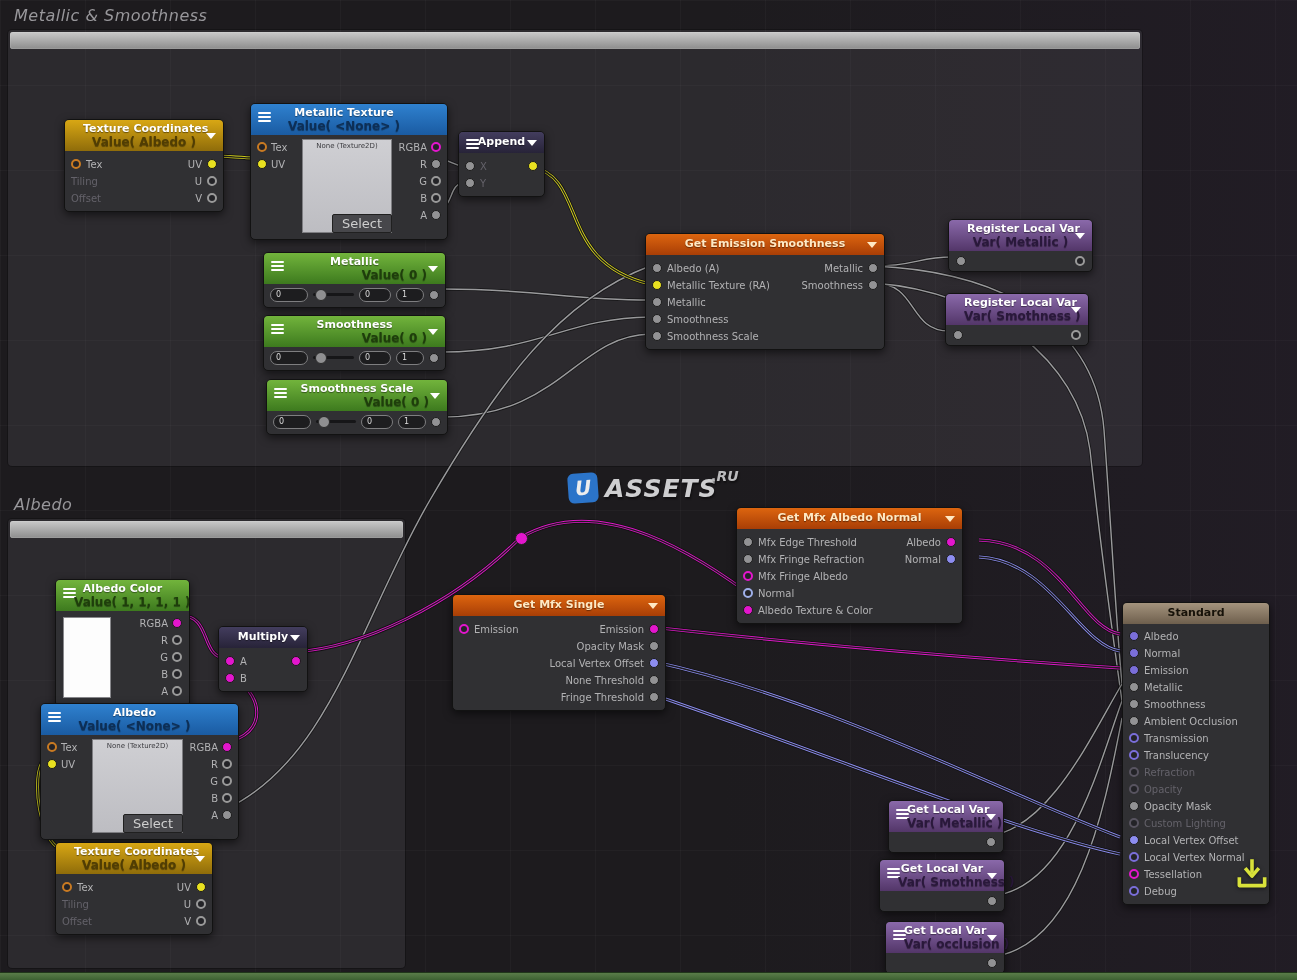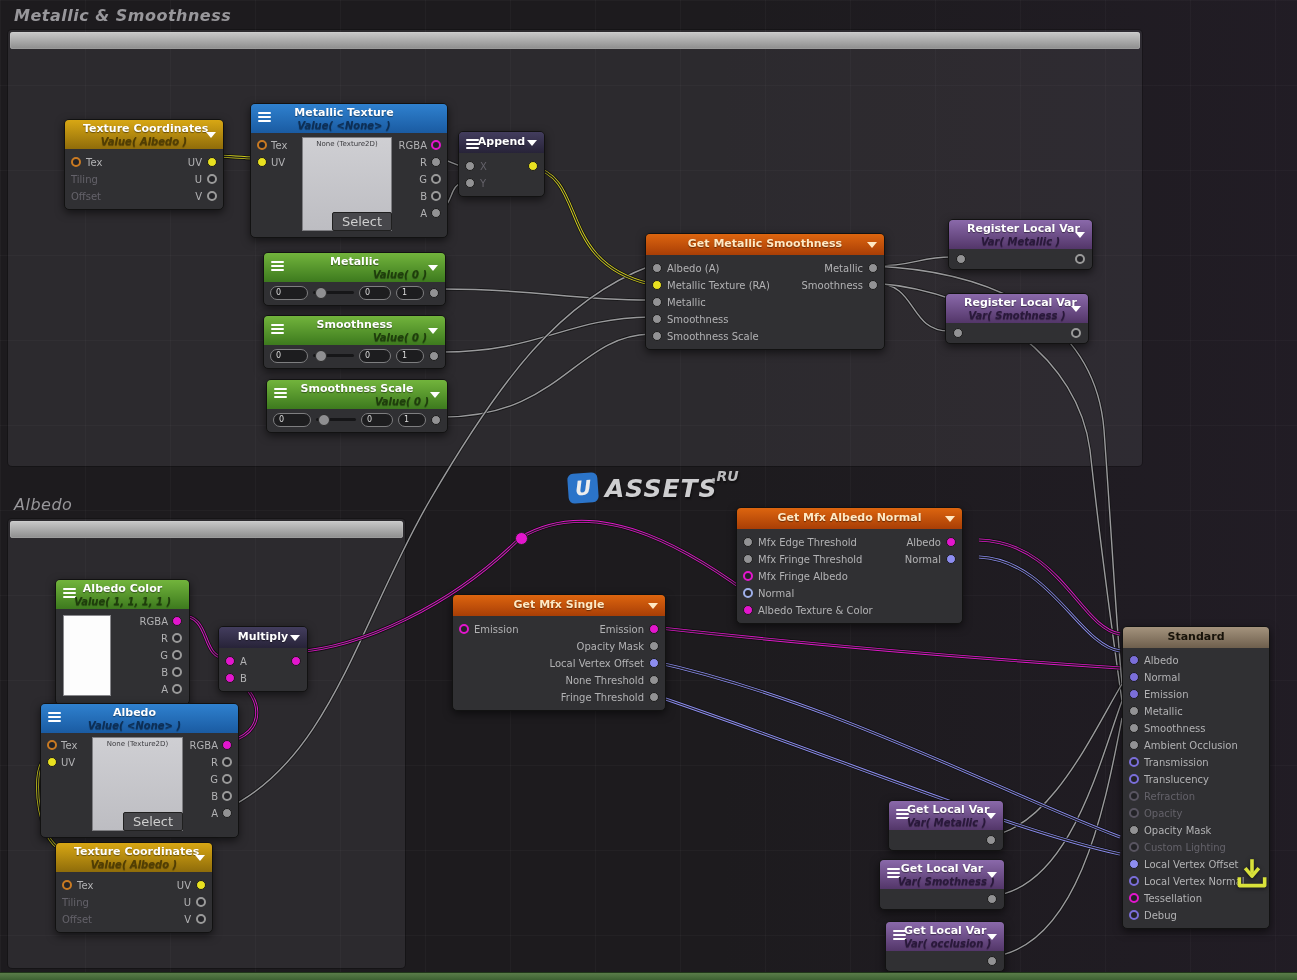--- a/index.html
+++ b/index.html
@@ -16,21 +16,21 @@
   .group{position:absolute;background:rgba(150,150,158,0.13);border-radius:4px;box-shadow:0 0 0 1px rgba(0,0,0,0.25);}
   .group-bar{position:absolute;left:2px;right:2px;top:2px;height:17px;border-radius:3px;
     background:linear-gradient(#c9c9c9,#8d8d8d);box-shadow:inset 0 0 1px #fff;}
   .group-title{position:absolute;font-size:16px;font-style:italic;color:#98979b;letter-spacing:0.5px;}
 
   
   .node{position:absolute;background:#303033;border:1px solid #121212;border-radius:5px;
     box-shadow:0 3px 9px rgba(0,0,0,0.55);z-index:2;color:#b2b2b4;font-size:10px;}
   .hdr{position:relative;border-radius:4px 4px 0 0;text-align:center;color:#fff;font-weight:bold;
     font-size:11px;padding:3px 18px 2px;text-shadow:0 1px 1px rgba(0,0,0,0.45);line-height:1.15;white-space:nowrap;}
-  .hdr .sub{display:block;font-size:10px;font-style:italic;opacity:0.95;line-height:1.1;}
+  .hdr .sub{display:block;font-size:12px;opacity:0.95;line-height:1.1;}
   .hdr.h1{padding:4px 8px;}
   .gold{background:linear-gradient(#d8a714,#8f6c0a);} .gold .sub{color:#4c3a03;}
   .blue{background:linear-gradient(#2f81cf,#1a5ba2);padding-left:8px;} .blue .sub{color:#0c2c52;}
   .green{background:linear-gradient(#72b43c,#3d7a1e);} .green .sub{color:#1c3a0a;text-align:right;}
   .orange{background:linear-gradient(#dd650f,#a83e06);color:#ffe9c4;}
   .purple{background:linear-gradient(#8a69aa,#533669);} .purple .sub{color:#271638;}
   .darkhdr{background:linear-gradient(#433d5e,#272338);}
   .tan{background:linear-gradient(#a4937d,#6e5f4d);color:#171209;text-shadow:none;}
   .burger{position:absolute;left:7px;top:8px;width:13px;height:2px;background:#fff;
     box-shadow:0 4px 0 #fff,0 8px 0 #fff;border-radius:1px;}
@@ -112,21 +112,21 @@
   .bottom-bar{position:absolute;left:0;right:0;bottom:0;height:7px;z-index:4;
     background:linear-gradient(#5a7c49,#3d6132);border-top:1px solid #20361a;}
   .dl-icon{position:absolute;left:1233px;top:855px;z-index:4;filter:drop-shadow(0 1px 2px rgba(0,0,0,0.6));}
 </style>
 </head>
 <body>
 
 <div id="canvas">
   <div id="tint"></div>
 
-  <div class="group-title" style="left:14px;top:6px;font-weight:bold;">Metallic &amp; Smoothness</div>
+  <div class="group-title" style="left:14px;top:6px;">Metallic &amp; Smoothness</div>
   <div class="group-title" style="left:14px;top:495px;">Albedo</div>
 
   <div class="group" style="left:8px;top:30px;width:1134px;height:436px;">
     <div class="group-bar"></div>
   </div>
   <div class="group" style="left:8px;top:519px;width:397px;height:449px;">
     <div class="group-bar"></div>
   </div>
 
   <svg class="wires" width="1297" height="980" viewBox="0 0 1297 980">
@@ -356,21 +356,21 @@
       <span class="track">
           <span class="knob"></span>
         </span>
       <span class="nbox nb2">0</span>
       <span class="nbox nb3">1</span>
       <span class="port f-gray"></span>
     </div>
   </div>
 
   <div class="node" style="left:645px;top:233px;width:238px;">
-    <div class="hdr h1 orange"><span>Get Metallic Smoothness</span><span class="arrow"></span></div>
+    <div class="hdr h1 orange"><span>Get Emission Smoothness</span><span class="arrow"></span></div>
     <div class="rows">
       <div class="row">
           <span class="port f-gray"></span>
           <span class="lbl">Albedo (A)</span>
           <span class="out">
             <span class="lbl">Metallic</span>
             <span class="port f-gray"></span>
           </span>
         </div>
       <div class="row">
@@ -564,21 +564,21 @@
       <div class="row">
           <span class="port f-gray"></span>
           <span class="lbl">Mfx Edge Threshold</span>
           <span class="out">
             <span class="lbl">Albedo</span>
             <span class="port f-magenta"></span>
           </span>
         </div>
       <div class="row">
           <span class="port f-gray"></span>
-          <span class="lbl">Mfx Fringe Threshold</span>
+          <span class="lbl">Mfx Fringe Refraction</span>
           <span class="out">
             <span class="lbl">Normal</span>
             <span class="port f-blue"></span>
           </span>
         </div>
       <div class="row">
           <span class="port rm"></span>
           <span class="lbl">Mfx Fringe Albedo</span>
         </div>
       <div class="row">
@@ -604,21 +604,21 @@
         <span class="port f-gray"></span>
       </div>
   </div>
   <div class="node" style="left:885px;top:921px;width:118px;">
     <div class="hdr purple"><span class="burger"></span><span>Get Local Var</span><span class="sub">Var( occlusion )</span><span class="arrow"></span></div>
     <div class="lvbody">
         <span class="port f-gray"></span>
       </div>
   </div>
 
-  <div class="node" style="left:1122px;top:626px;width:146px;">
+  <div class="node" style="left:1122px;top:602px;width:146px;">
     <div class="hdr h1 tan"><span>Standard</span></div>
     <div class="rows" style="padding-top:4px;">
       <div class="row">
           <span class="port f-purple"></span>
           <span class="lbl">Albedo</span>
         </div>
       <div class="row">
           <span class="port f-purple"></span>
           <span class="lbl">Normal</span>
         </div>

